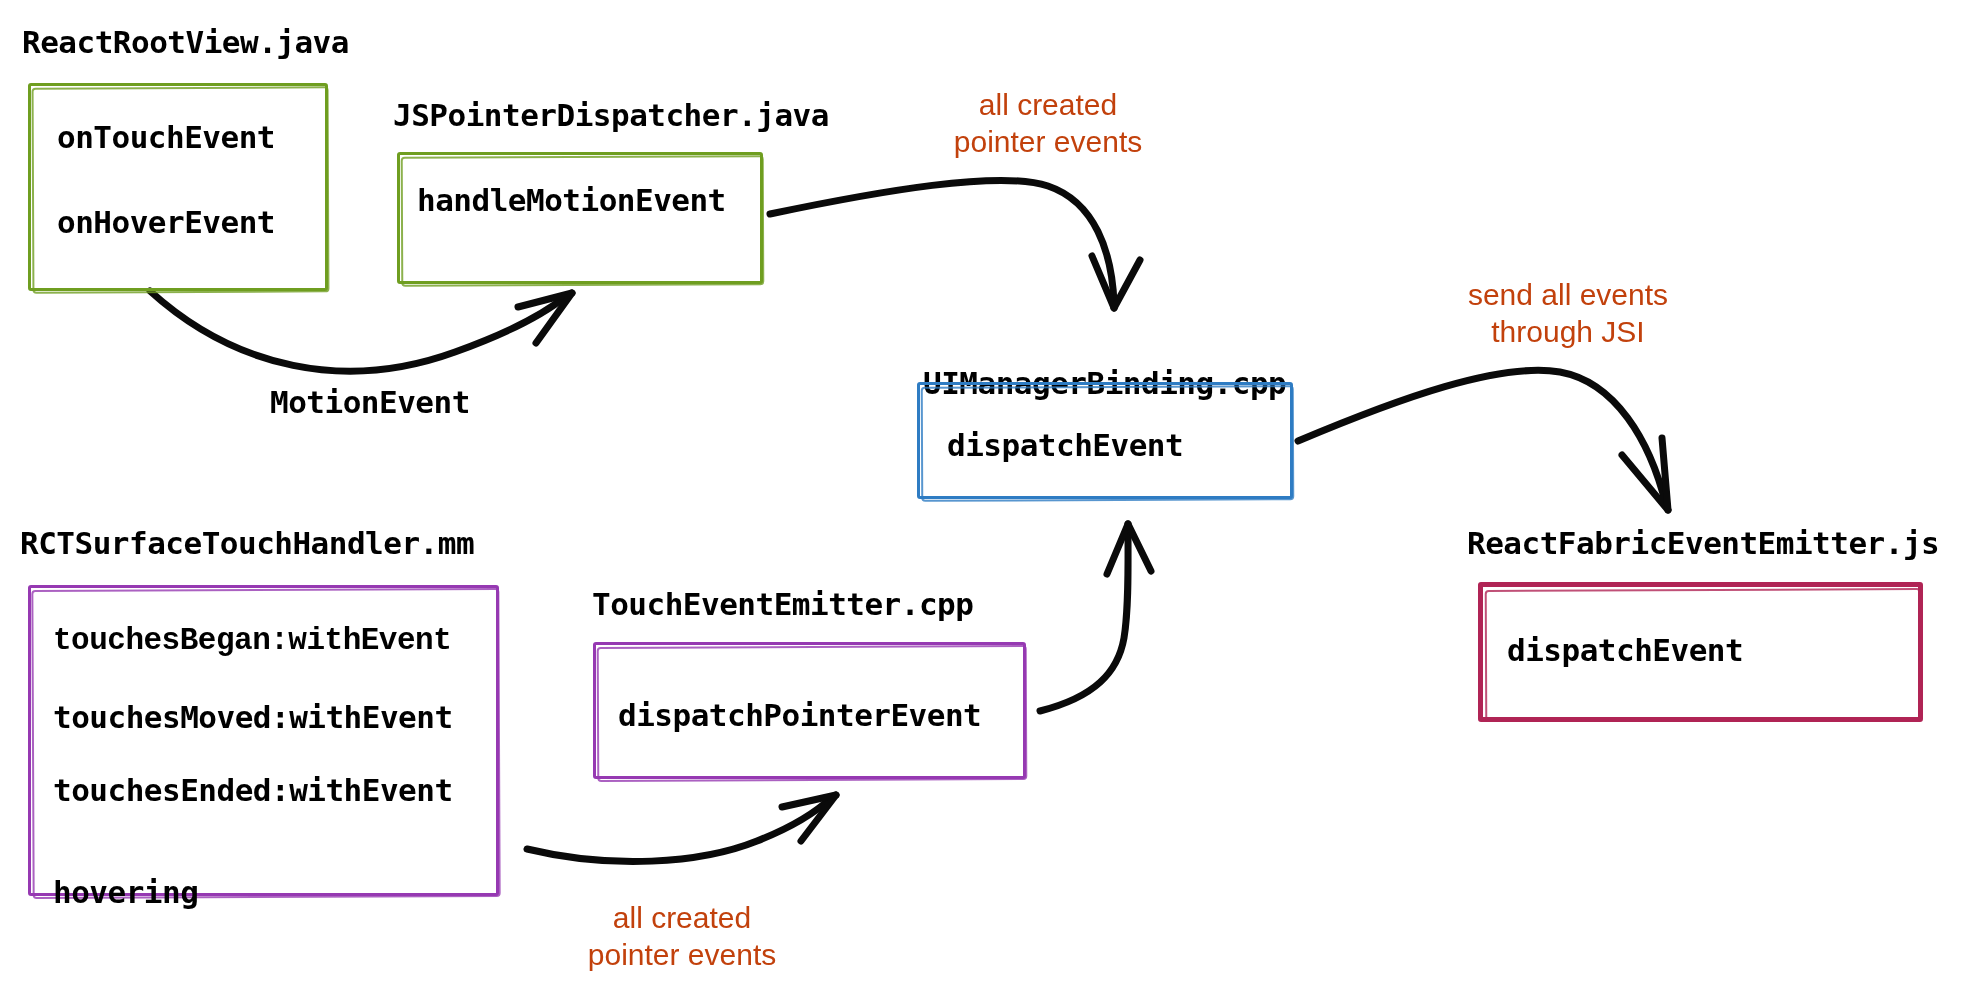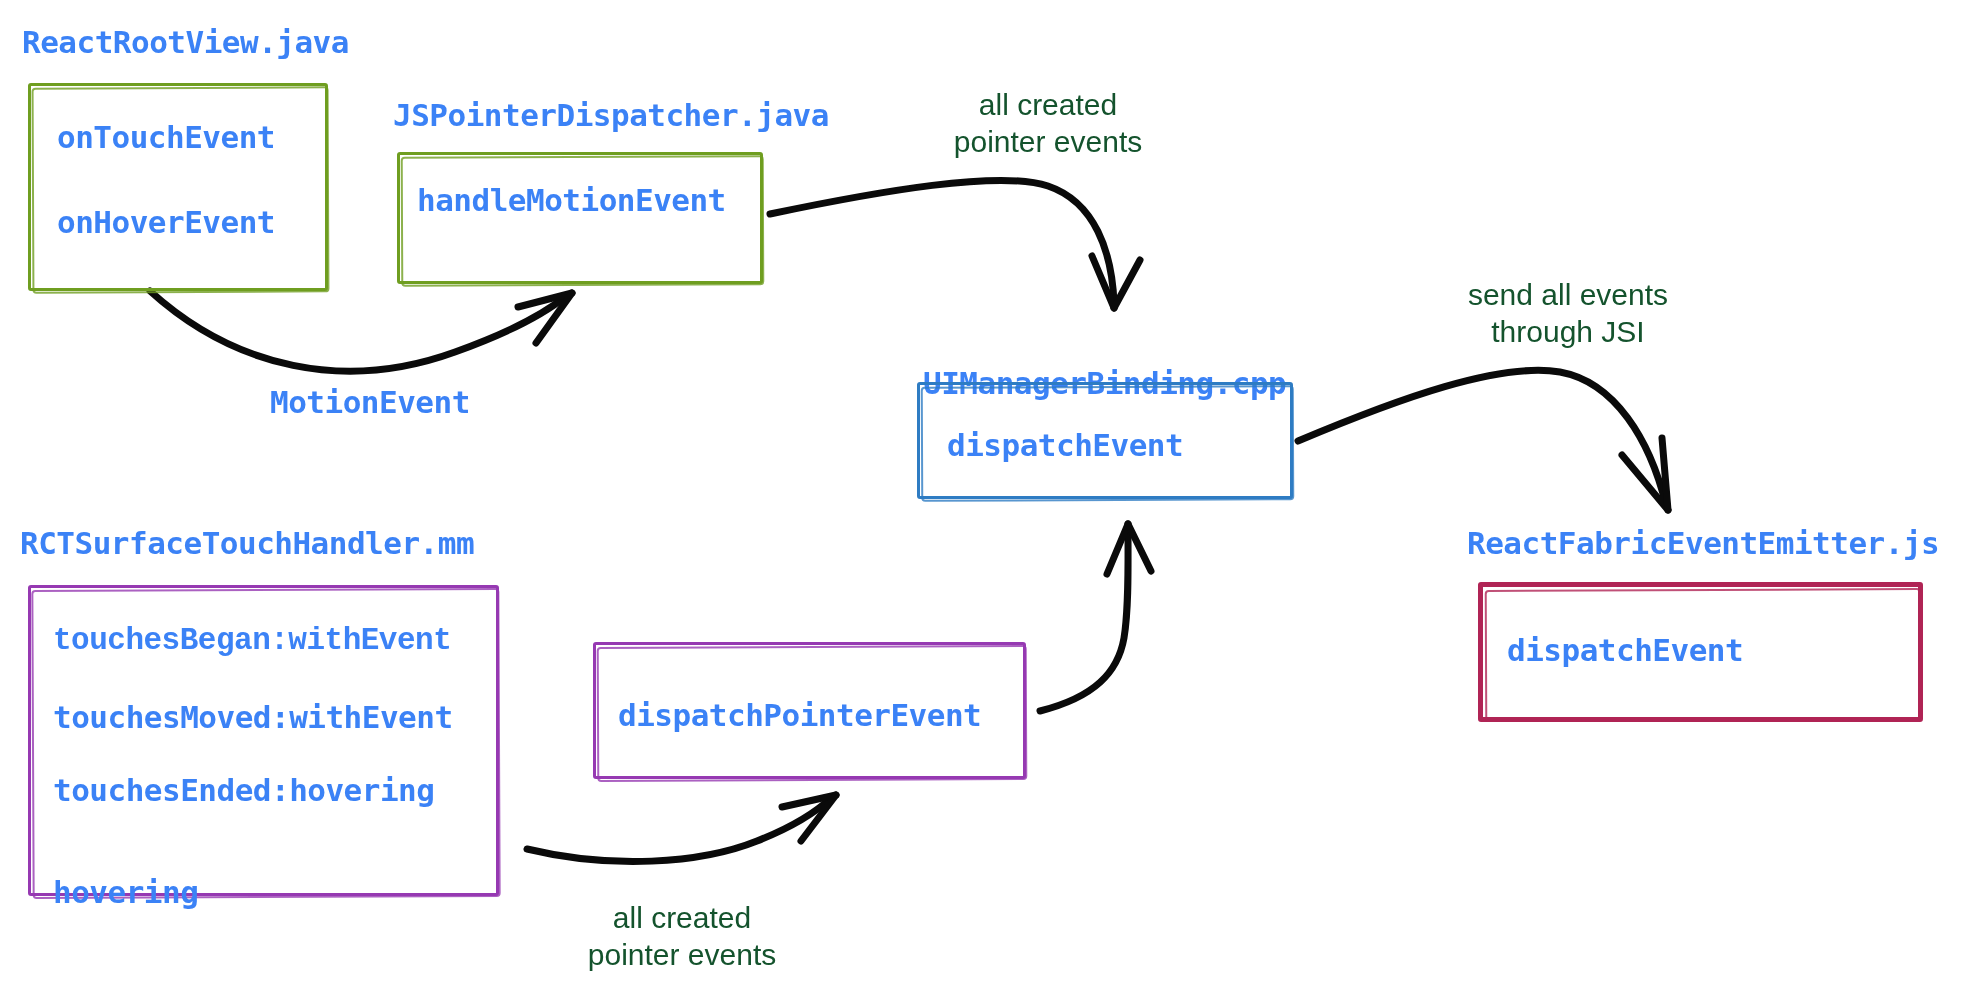--- a/index.html
+++ b/index.html
@@ -29,31 +29,31 @@
   }
   .box.thick{border-width:5px;}
   .box.thick::after{border-width:2px; inset:2px -3px -4px 2px;}
   
   .mono{
     position:absolute;
     font-family:"DejaVu Sans Mono", monospace;
     font-weight:700;
     font-size:31px;
     line-height:31px;
-    color:#3b82f6;
+    color:#000000;
     white-space:nowrap;
     letter-spacing:-0.5px;
   }
   .note{
     position:absolute;
     font-family:"Liberation Sans", sans-serif;
     font-weight:400;
     font-size:30px;
     line-height:37px;
-    color:#14532d;
+    color:#c2410c;
     text-align:center;
     white-space:nowrap;
   }
   
   #arrows{position:absolute;left:0;top:0;}
   #arrows path, #arrows line{
     fill:none;
     stroke:#0a0a0a;
     stroke-width:7;
     stroke-linecap:round;
@@ -128,23 +128,24 @@
   </div>
 
   <div class="mono" style="left:1467px;top:528px;">ReactFabricEventEmitter.js</div>
   <div class="box thick c-crimson" style="left:1478px;top:582px;width:435px;height:130px;"></div>
   <div class="mono" style="left:1507px;top:635px;">dispatchEvent</div>
 
   <div class="mono" style="left:20px;top:528px;">RCTSurfaceTouchHandler.mm</div>
   <div class="box c-purple" style="left:28px;top:585px;width:465px;height:305px;"></div>
   <div class="mono" style="left:53px;top:625px;font-family:Liberation Mono, monospace;">touchesBegan:withEvent</div>
   <div class="mono" style="left:53px;top:702px;">touchesMoved:withEvent</div>
-  <div class="mono" style="left:53px;top:775px;">touchesEnded:hovering</div>
+  <div class="mono" style="left:53px;top:775px;">touchesEnded:withEvent</div>
   <div class="mono" style="left:53px;top:849px;margin-top:28px;">hovering</div>
 
+  <div class="mono" style="left:592px;top:589px;">TouchEventEmitter.cpp</div>
   <div class="box c-purple" style="left:593px;top:642px;width:427px;height:131px;"></div>
   <div class="mono" style="left:618px;top:700px;">dispatchPointerEvent</div>
 
   <div class="note" style="left:552px;top:899px;width:260px;">
     <div>all created</div>
     <div>pointer events</div>
   </div>
 
 </div>
 

